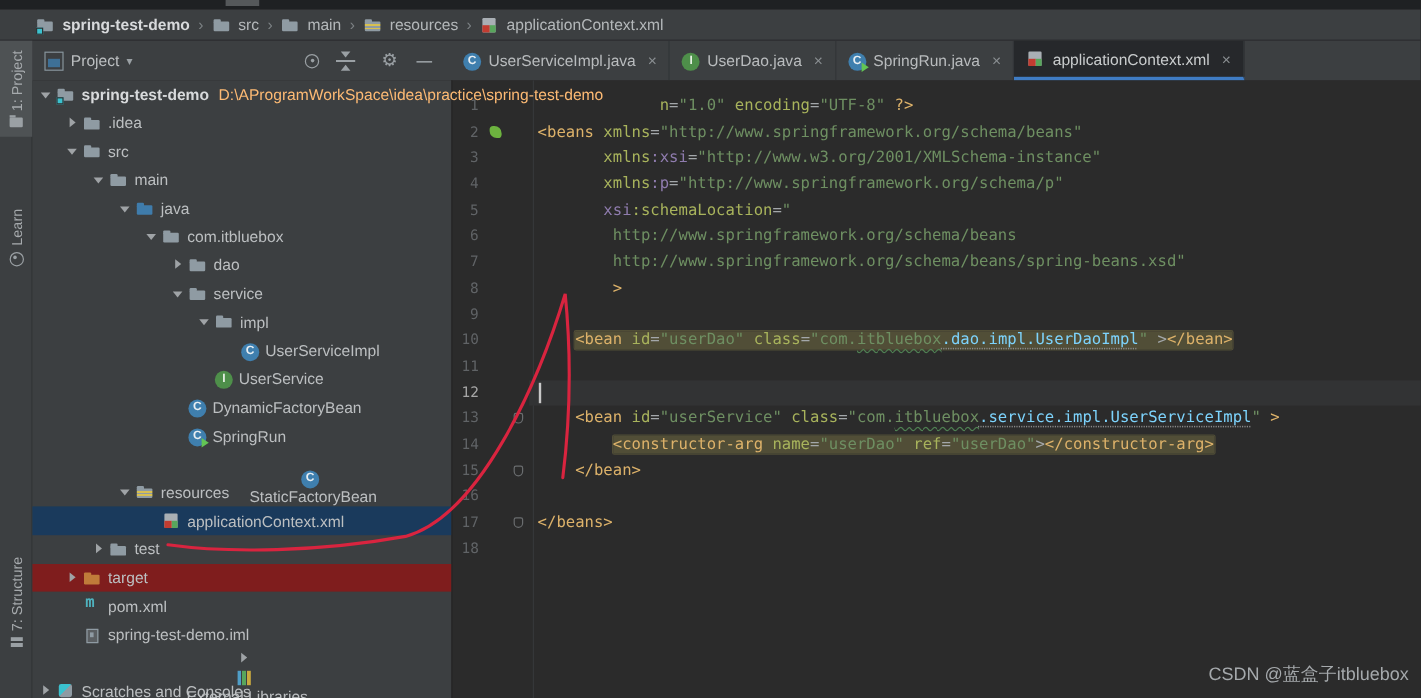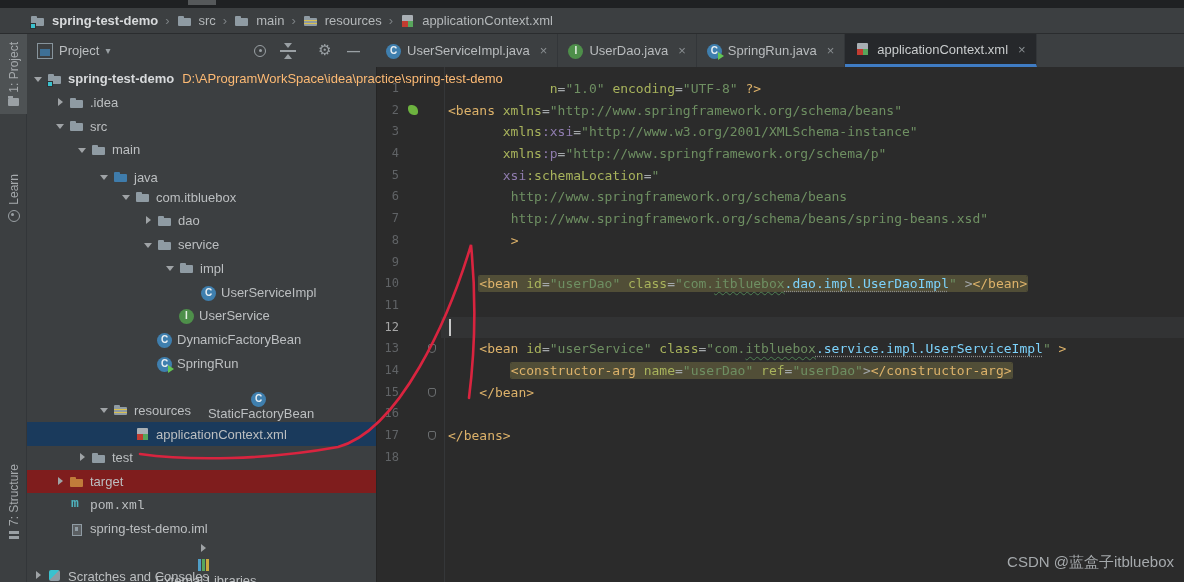--- a/index.html
+++ b/index.html
@@ -224,21 +224,21 @@
       <div class="tree-row" style="padding-left: 26px;">
         <span class="tw down"></span>
         <span class="ic ic-folder"></span>
         <span class="lbl">src</span>
       </div>
       <div class="tree-row" style="padding-left: 48px;">
         <span class="tw down"></span>
         <span class="ic ic-folder"></span>
         <span class="lbl">main</span>
       </div>
-      <div class="tree-row" style="padding-left: 70px; align-items: flex-end;">
+      <div class="tree-row" style="padding-left: 70px;">
         <span class="tw down"></span>
         <span class="ic ic-folder f-java"></span>
         <span class="lbl">java</span>
       </div>
       <div class="tree-row" style="padding-left: 92px;">
         <span class="tw down"></span>
         <span class="ic ic-folder"></span>
         <span class="lbl">com.itbluebox</span>
       </div>
       <div class="tree-row" style="padding-left: 114px;">
@@ -296,21 +296,21 @@
       <div class="tree-row" style="padding-left: 48px;">
         <span class="tw right"></span>
         <span class="ic ic-folder"></span>
         <span class="lbl">test</span>
       </div>
       <div class="tree-row excluded" style="padding-left: 26px;">
         <span class="tw right"></span>
         <span class="ic ic-folder f-target"></span>
         <span class="lbl">target</span>
       </div>
-      <div class="tree-row" style="padding-left: 26px; font-family: Liberation Mono, monospace;">
+      <div class="tree-row" style="padding-left: 26px;">
         <span class="tw"></span>
         <span class="ic ic-maven"></span>
         <span class="lbl">pom.xml</span>
       </div>
       <div class="tree-row" style="padding-left: 26px;">
         <span class="tw"></span>
         <span class="ic ic-iml"></span>
         <span class="lbl">spring-test-demo.iml</span>
       </div>
       <div class="tree-row" style="padding-left: 4px; flex-direction: column;">

